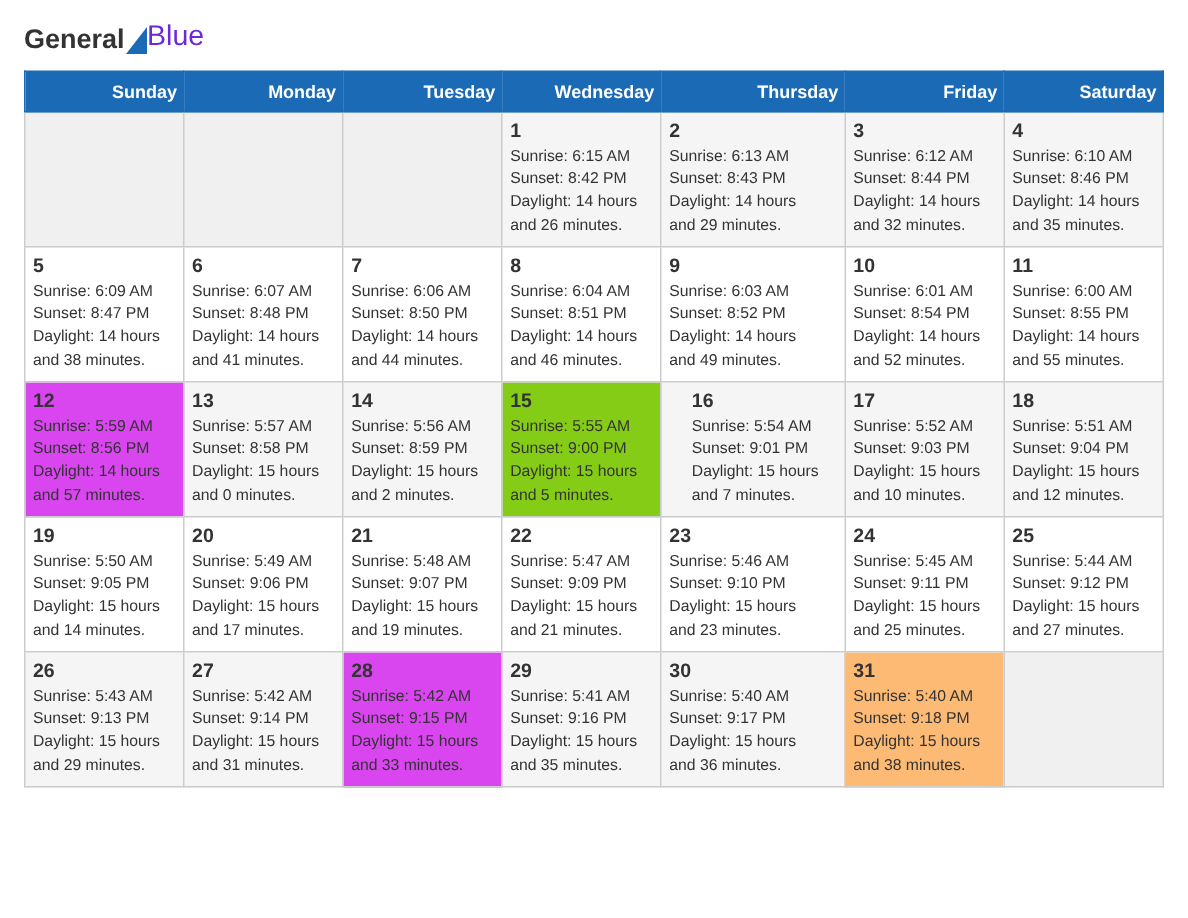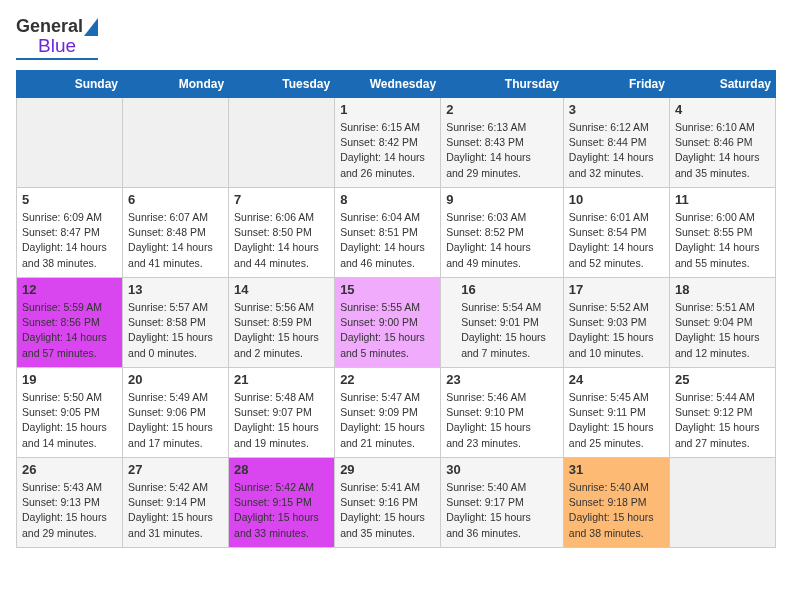--- a/index.html
+++ b/index.html
@@ -68,22 +68,22 @@
       color: #333;
       font-size: 10.5px;
       line-height: 1.45;
     }
     .empty-cell {
       background: #f0f0f0 !important;
     }
     
     .logo-wrap {
       display: flex;
-      flex-direction: column;
-      align-items: center;
+      flex-direction: row;
+      align-items: flex-start;
     }
     .logo-line1 {
       display: flex;
       align-items: center;
       gap: 0px;
     }
     .logo-general {
       font-size: 18px;
       font-weight: bold;
       color: #333;
@@ -198,21 +198,21 @@
           <div class="day-info">Sunrise: 5:59 AM<br>Sunset: 8:56 PM<br>Daylight: 14 hours<br>and 57 minutes.</div>
         </td>
         <td style="background: rgb(245, 245, 245);">
           <span class="day-number">13</span>
           <div class="day-info">Sunrise: 5:57 AM<br>Sunset: 8:58 PM<br>Daylight: 15 hours<br>and 0 minutes.</div>
         </td>
         <td style="background: rgb(245, 245, 245);">
           <span class="day-number">14</span>
           <div class="day-info">Sunrise: 5:56 AM<br>Sunset: 8:59 PM<br>Daylight: 15 hours<br>and 2 minutes.</div>
         </td>
-        <td style="background: #f0abfc;">
+        <td style="background: #84cc16;">
           <span class="day-number">15</span>
           <div class="day-info">Sunrise: 5:55 AM<br>Sunset: 9:00 PM<br>Daylight: 15 hours<br>and 5 minutes.</div>
         </td>
         <td style="background: rgb(245, 245, 245); padding-left: 20px;">
           <span class="day-number">16</span>
           <div class="day-info">Sunrise: 5:54 AM<br>Sunset: 9:01 PM<br>Daylight: 15 hours<br>and 7 minutes.</div>
         </td>
         <td style="background: rgb(245, 245, 245);">
           <span class="day-number">17</span>
           <div class="day-info">Sunrise: 5:52 AM<br>Sunset: 9:03 PM<br>Daylight: 15 hours<br>and 10 minutes.</div>

